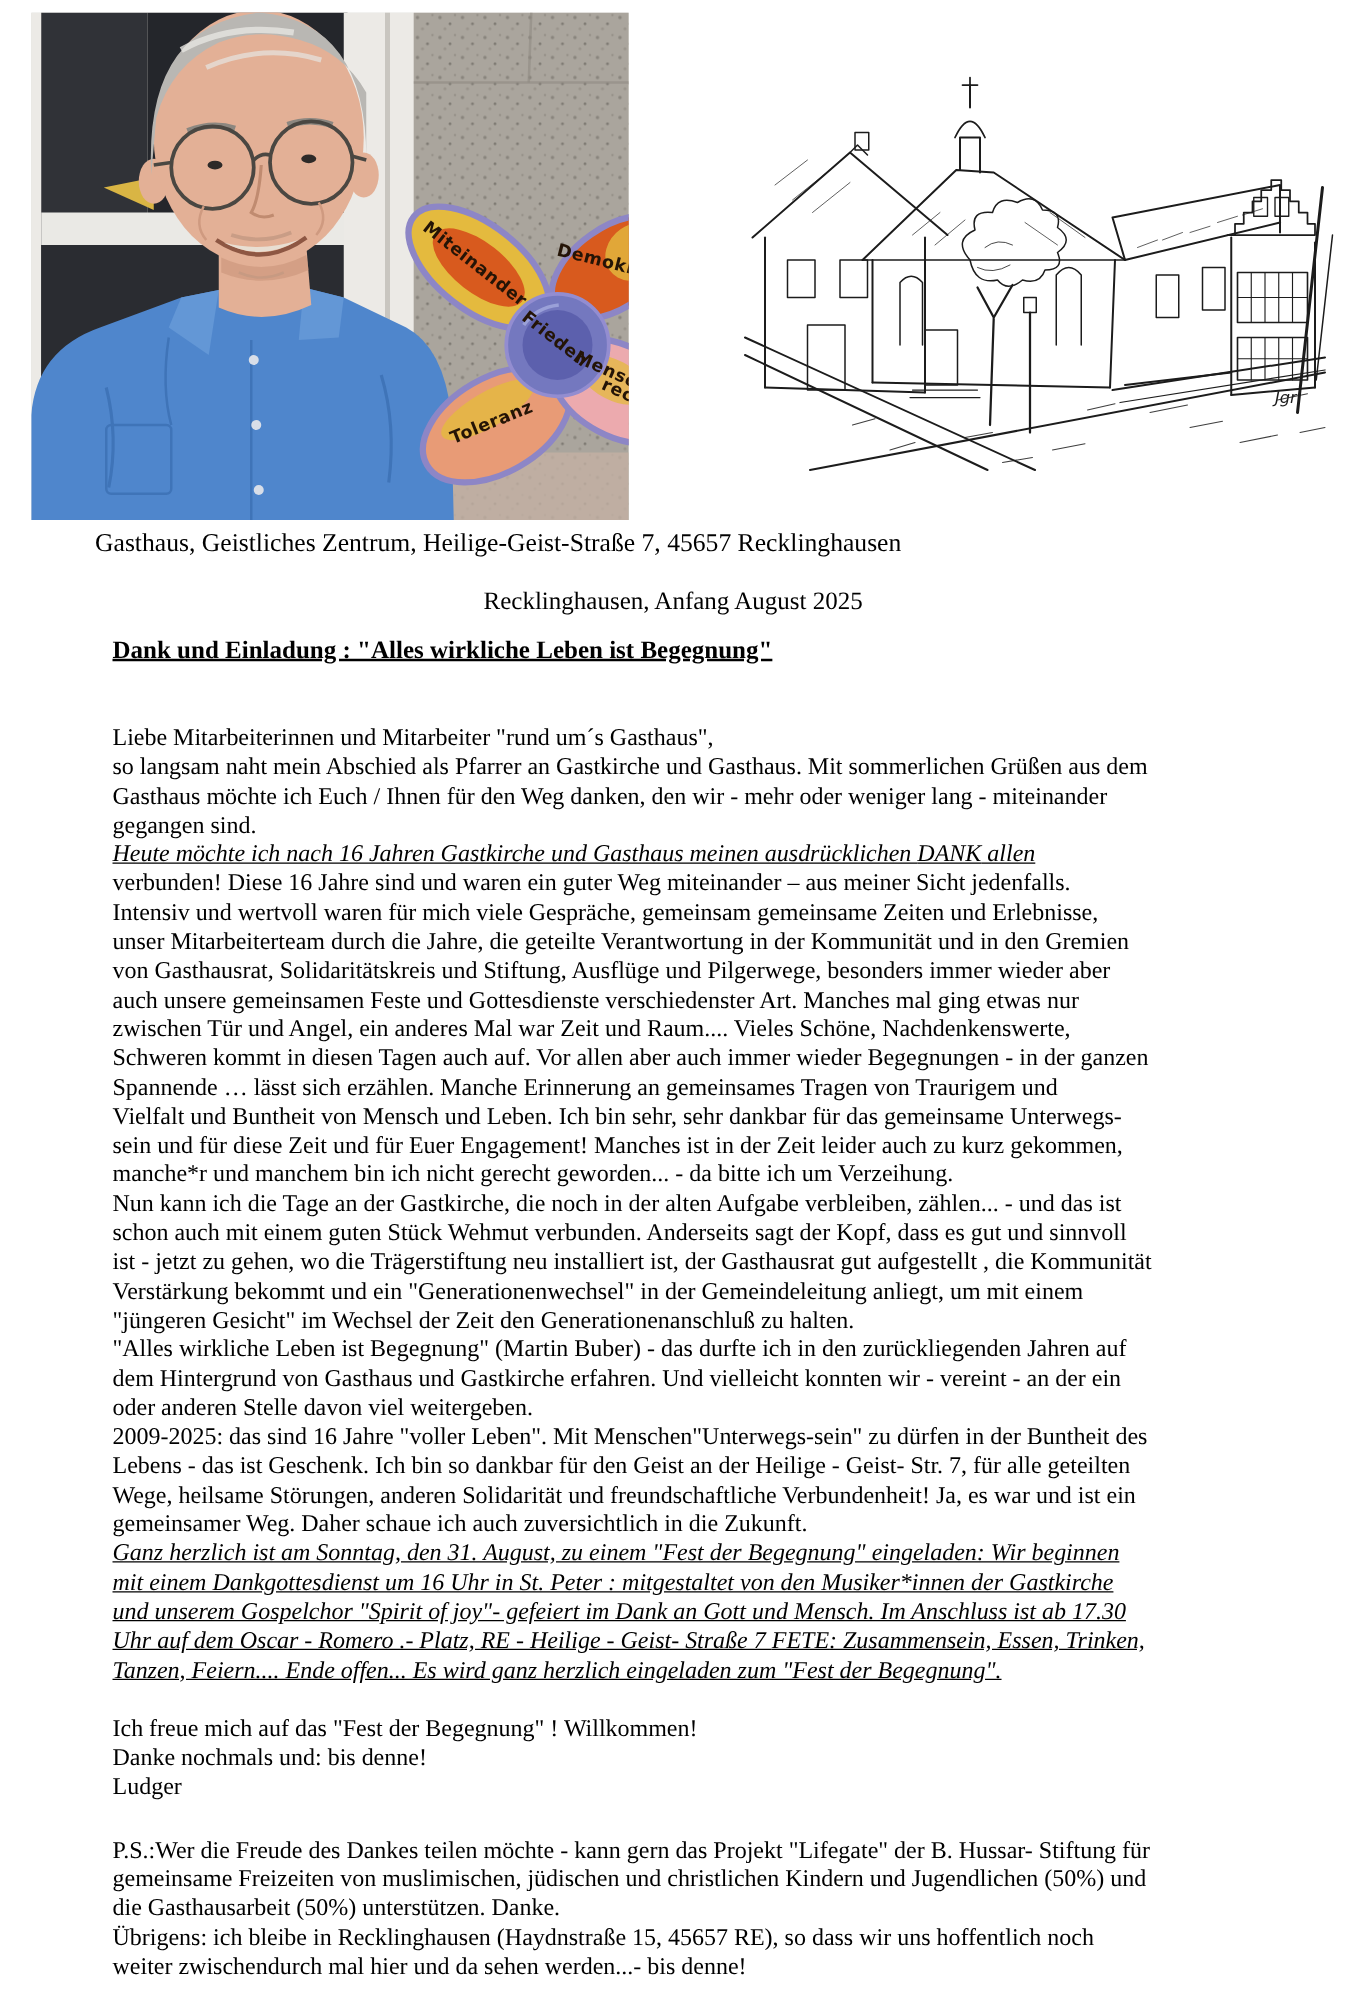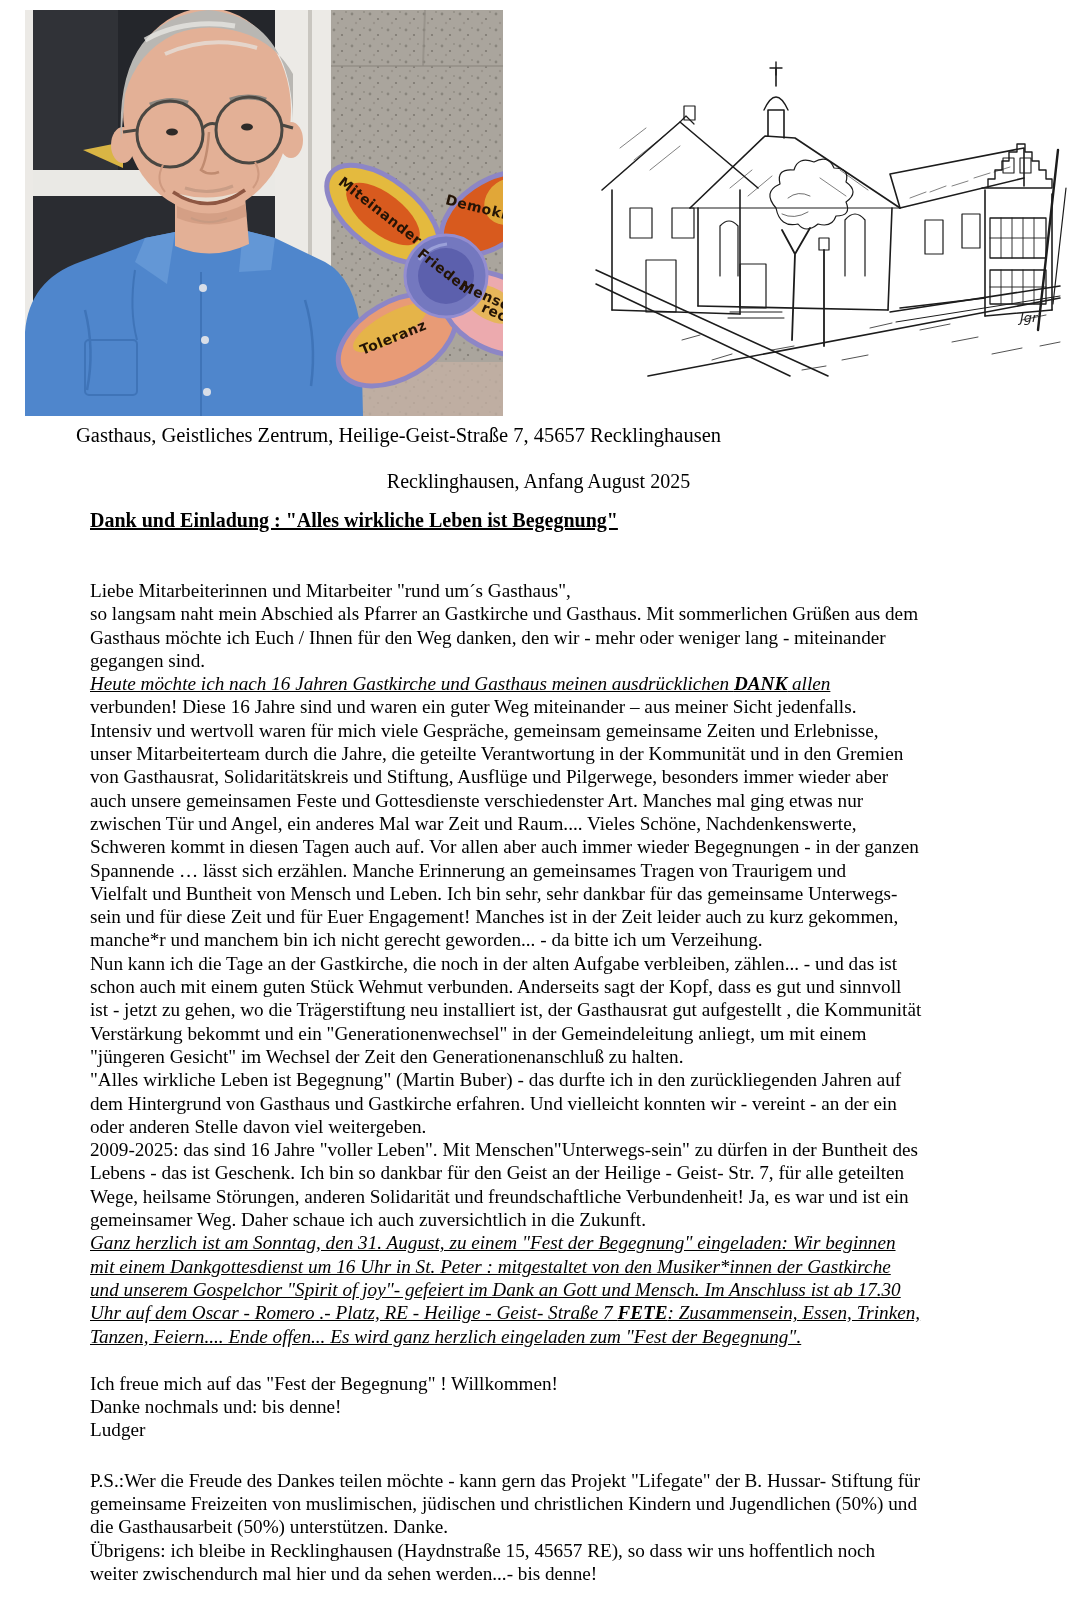--- a/index.html
+++ b/index.html
@@ -11,21 +11,21 @@
   .address-line{position:absolute;left:76px;top:424px;width:897px;text-align:left;
         font-size:20.5px;white-space:nowrap;}
   .date-line{position:absolute;left:90px;top:470px;width:897px;text-align:center;
         font-size:20px;white-space:nowrap;}
   .heading{position:absolute;left:90px;top:509px;font-size:20px;font-weight:bold;
         text-decoration:underline;white-space:nowrap;}
   .letter-body{position:absolute;left:90px;top:556px;width:906px;font-size:19.2px;margin-top:23px;}
   .line{white-space:nowrap;line-height:23.3px;height:23.3px;}
   .gap1{margin-top:24px;}
   .gap2{margin-top:27px;}
-  .b{font-weight:bold;}
+  .b{font-weight:normal;}
   .i{font-style:italic;text-align:right;}
   .u{text-decoration:underline;}
   .sketch-ink{stroke:#1c1c1c;fill:none;stroke-linecap:round;stroke-linejoin:round;}
   .petal-label{font-family:"DejaVu Sans",sans-serif;font-size:14px;font-weight:bold;
         fill:#241406;letter-spacing:.5px;}
   .sig{font-family:"DejaVu Sans",sans-serif;font-style:italic;font-size:13px;fill:#1c1c1c;}
 </style>
 </head>
 <body>
 

